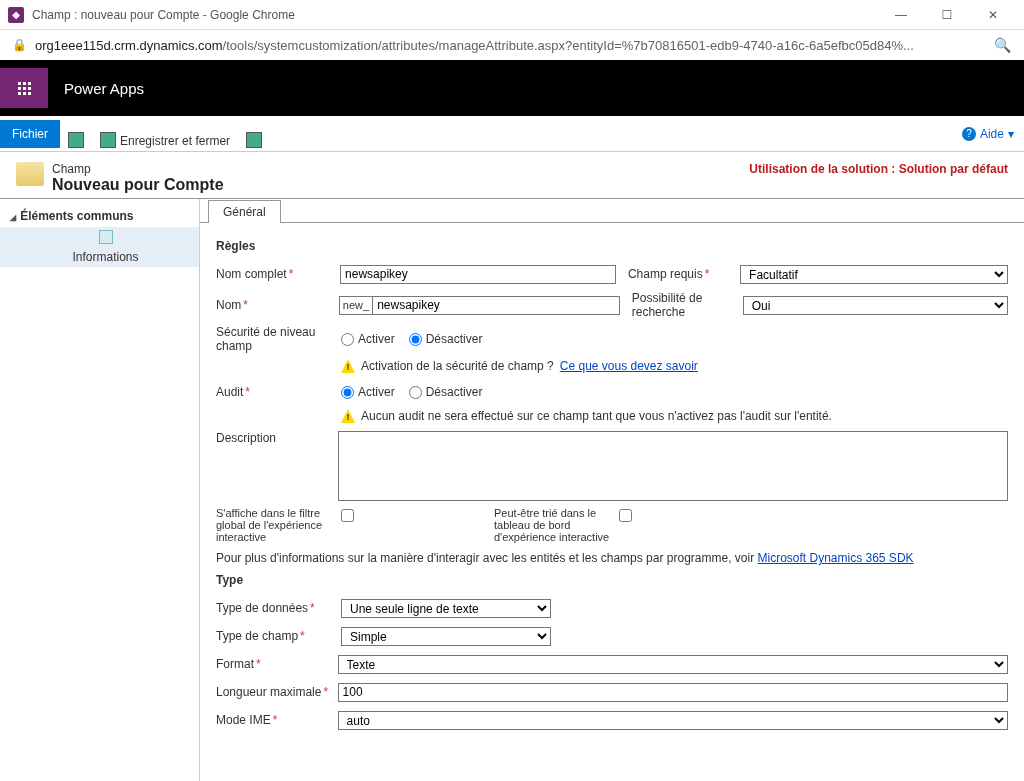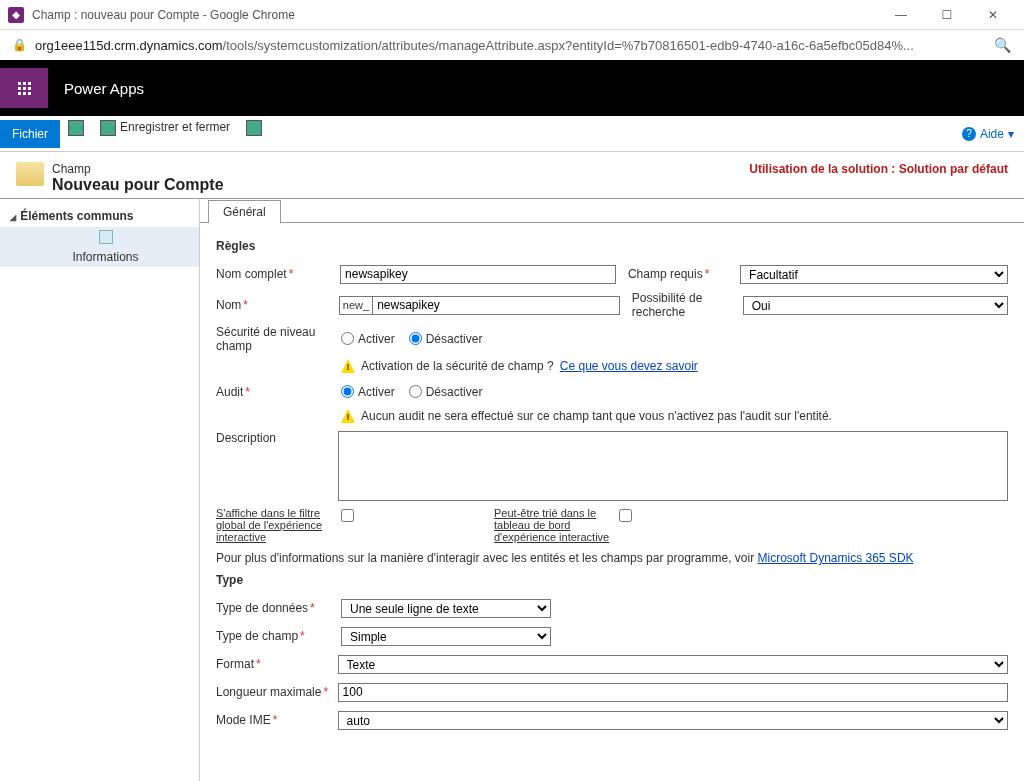--- a/index.html
+++ b/index.html
@@ -14,21 +14,21 @@
     .chrome-addressbar .url { flex: 1; overflow: hidden; white-space: nowrap; text-overflow: ellipsis; }
     .chrome-addressbar .url .domain { color: #202124; }
     .chrome-addressbar .zoom { font-size: 14px; }
     .app-header { background: #000; color: #fff; display: flex; align-items: center; height: 56px; }
     .app-header .waffle { width: 48px; height: 40px; background: #742774; display: flex; align-items: center; justify-content: center; }
     .app-header .waffle-grid { display: grid; grid-template-columns: repeat(3,3px); grid-gap: 2px; }
     .app-header .waffle-grid span { width: 3px; height: 3px; background: #fff; }
     .app-header .app-name { padding: 0 16px; font-size: 15px; }
     .toolbar { display: flex; align-items: center; height: 36px; background: #fff; border-bottom: 1px solid #ccc; }
     .toolbar .file-btn { background: #0078d4; color: #fff; padding: 0 12px; height: 28px; display: flex; align-items: center; font-size: 12px; cursor: pointer; }
-    .toolbar .tb-btn { display: flex; align-items: flex-start; gap: 4px; padding: 0 8px; height: 28px; cursor: pointer; }
+    .toolbar .tb-btn { display: flex; align-items: flex-end; gap: 4px; padding: 0 8px; height: 28px; cursor: pointer; }
     .toolbar .tb-icon { width: 16px; height: 16px; display: inline-block; }
     .toolbar .tb-icon.save { background: linear-gradient(#4a8, #4a8); border: 1px solid #555; position: relative; }
     .toolbar .tb-icon.save2 { background: linear-gradient(#4a8, #4a8); border: 1px solid #555; position: relative; }
     .toolbar .spacer { flex: 1; }
     .toolbar .help { display: flex; align-items: center; gap: 4px; padding: 0 10px; cursor: pointer; color: #0066cc; }
     .toolbar .help .qicon { width: 14px; height: 14px; border-radius: 50%; background: #0078d4; color:#fff; display:flex; align-items:center; justify-content:center; font-size:10px; }
     .page-title-row { display: flex; align-items: flex-start; padding: 10px 16px 4px; border-bottom: 1px solid #999; }
     .page-title-row .folder-icon { width: 28px; height: 24px; margin-right: 8px; position: relative; }
     .page-title-row .folder-icon .fb { position:absolute; inset:0; background: linear-gradient(#f6e4a5, #e8c96a); border-radius: 2px; }
     .page-title-row .titles .small { font-size: 12px; color: #333; }
@@ -53,28 +53,28 @@
     .req { color: #d13438; margin-left: 2px; }
     input[type=text], textarea, select { border: 1px solid #767676; font-size: 12px; padding: 1px 4px; background: #fff; }
     input[type=text] { height: 19px; }
     select { height: 19px; }
     textarea { width: 690px; height: 70px; resize: none; }
     .input-mid { width: 278px; }
     .col2-label { width: 125px; padding-left: 12px; font-size: 12px; }
     .select-wide { width: 270px; }
     .prefix-box { font-size: 11px; border: 1px solid #767676; padding: 1px 3px; background: #fff; height: 19px; display: inline-flex; align-items: center; }
     .radio-group { display: flex; align-items: center; gap: 14px; }
-    .radio-group label { display: flex; align-items: flex-start; gap: 4px; font-size: 12px; cursor: pointer; }
+    .radio-group label { display: flex; align-items: flex-end; gap: 4px; font-size: 12px; cursor: pointer; }
     .info-line { display: flex; align-items: center; gap: 6px; font-size: 12px; margin: 2px 0 8px 125px; }
     .warn-icon { width: 14px; height: 14px; display: inline-block; background: #ffd800; clip-path: polygon(50% 0, 100% 100%, 0 100%); position: relative; }
     .warn-icon::after { content: "!"; position:absolute; left:0; right:0; text-align:center; font-size:9px; top: 3px; color:#333; font-weight:bold; }
     .info-line a { color: #0645c4; text-decoration: underline; }
     .checkbox-note-row { display: flex; margin-top: 4px; margin-bottom:8px; }
     .checkbox-note-row .seg { display: flex; align-items: flex-start; }
-    .checkbox-note-row .seg .cblabel { width: 125px; font-size: 11px; color: #333; text-decoration: underline; }
+    .checkbox-note-row .seg .cblabel { width: 125px; font-size: 11px; color: #333; }
     .checkbox-note-row .seg input[type=checkbox] { margin-top: 2px; }
     .checkbox-note-row .seg2 { margin-left: 140px; }
     .sdk-text { font-size: 12px; margin-bottom: 8px; }
     .sdk-text a { color: #0645c4; text-decoration: underline; }
     .select-sm { width: 210px; }
     .input-full { width: 690px; }
     .select-full { width: 690px; }
   </style>
 </head>
 <body>

